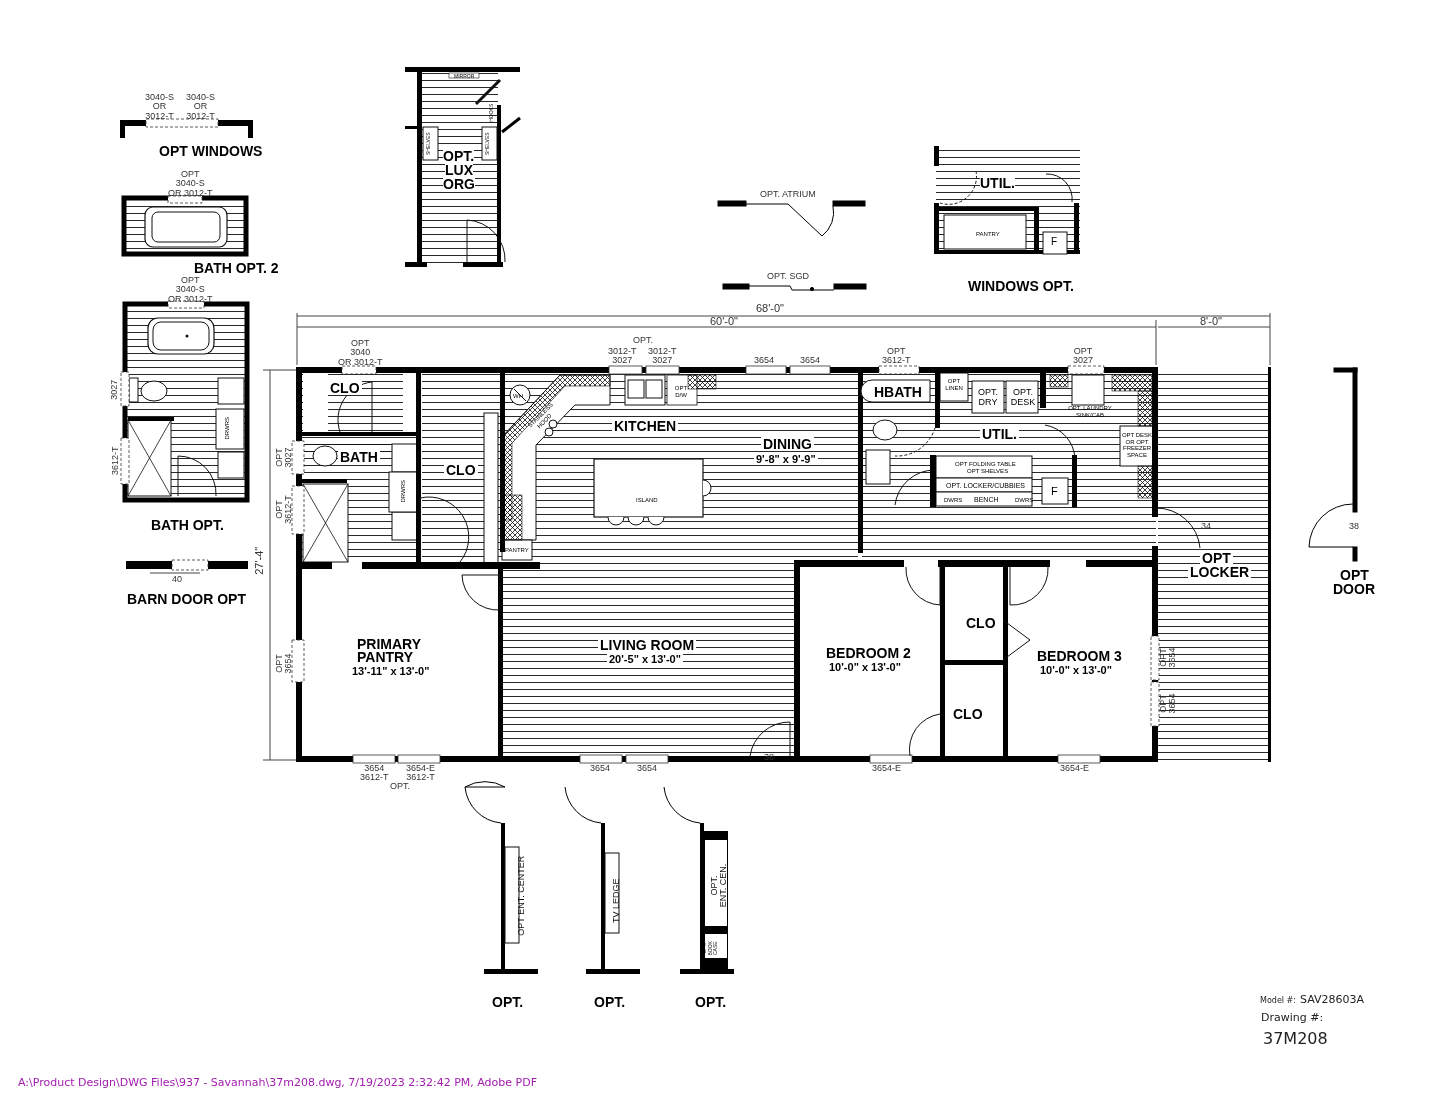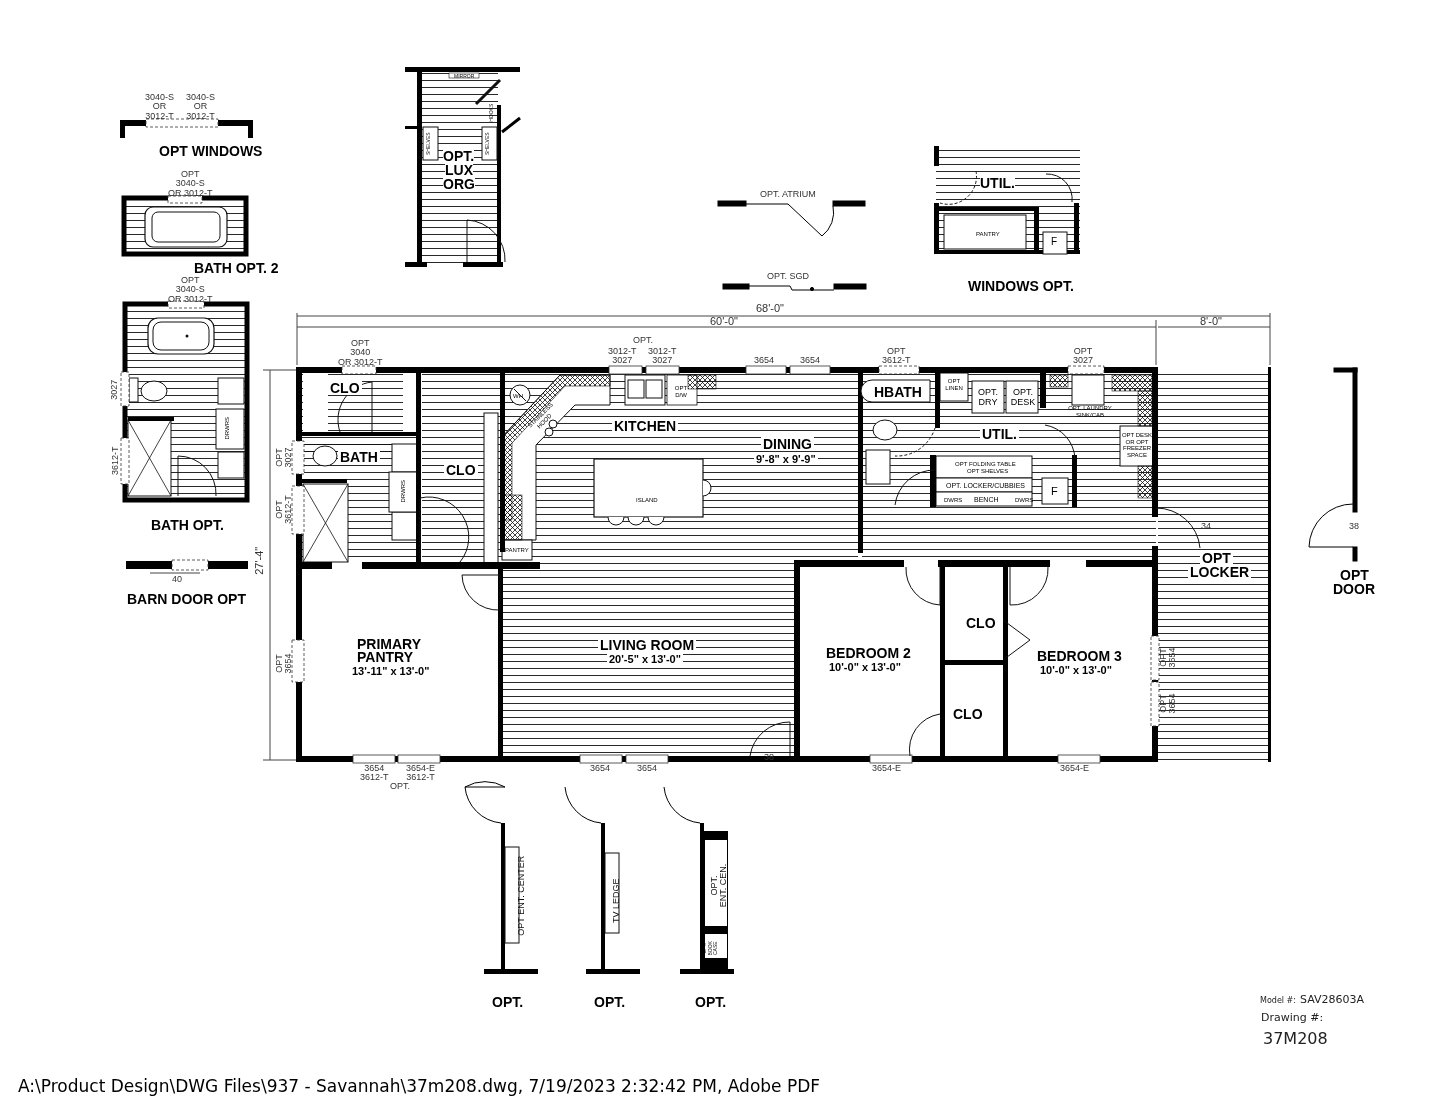--- a/index.html
+++ b/index.html
@@ -6,21 +6,21 @@
   body{width:1440px;height:1113px;position:relative;overflow:hidden;font-family:"Liberation Sans",sans-serif;color:#000;}
   svg{position:absolute;left:0;top:0;}
   .lbl{position:absolute;font-family:"Liberation Sans",sans-serif;font-weight:bold;white-space:nowrap;line-height:1;}
   .room{font-size:14px;text-align:center;}
   .dim{font-size:11px;text-align:center;font-weight:bold;}
   .sm{position:absolute;font-family:"Liberation Sans",sans-serif;font-size:9px;color:#333;white-space:nowrap;line-height:1.05;text-align:center;}
   .tiny{position:absolute;font-family:"Liberation Sans",sans-serif;font-size:6px;color:#000;white-space:nowrap;line-height:1.1;text-align:center;}
   .cap{position:absolute;font-family:"Liberation Sans",sans-serif;font-weight:bold;font-size:14px;white-space:nowrap;text-align:center;line-height:1.05;}
   .vert{transform:rotate(-90deg);transform-origin:center center;}
   .hatch-bg{background:#fff;padding:0 2px;}
-  .footer{position:absolute;left:18px;top:1076px;font-size:17px;font-family:"DejaVu Sans",sans-serif;color:#000000;white-space:nowrap;}
+  .footer{position:absolute;left:18px;top:1076px;font-size:11px;font-family:"DejaVu Sans",sans-serif;color:#a21caf;white-space:nowrap;}
   .model{position:absolute;font-family:"DejaVu Sans",sans-serif;color:#222;white-space:nowrap;}
 </style>
 </head>
 <body>
 
 <svg width="1440" height="1113" viewBox="0 0 1440 1113">
   <defs>
     <pattern id="hlines" width="8" height="7" patternUnits="userSpaceOnUse">
       <line x1="0" y1="3.5" x2="8" y2="3.5" stroke="#111" stroke-width="0.9"></line>
     </pattern>

